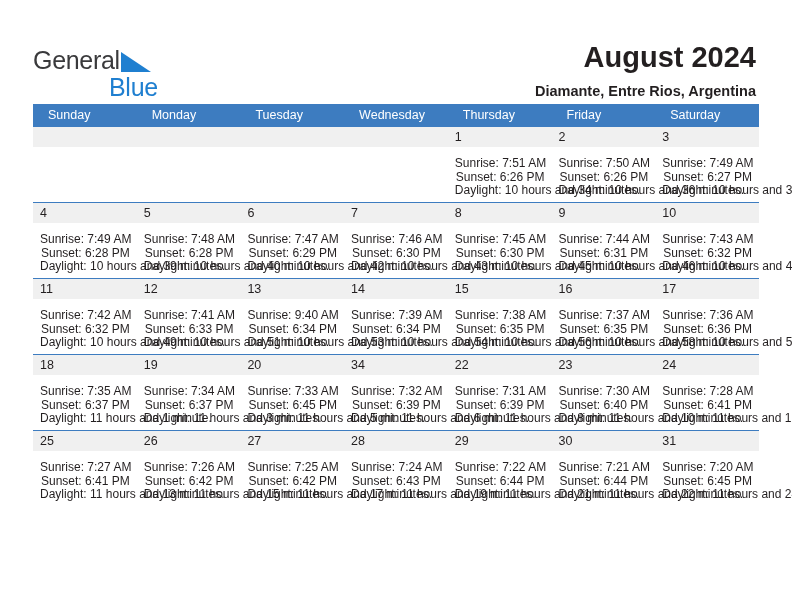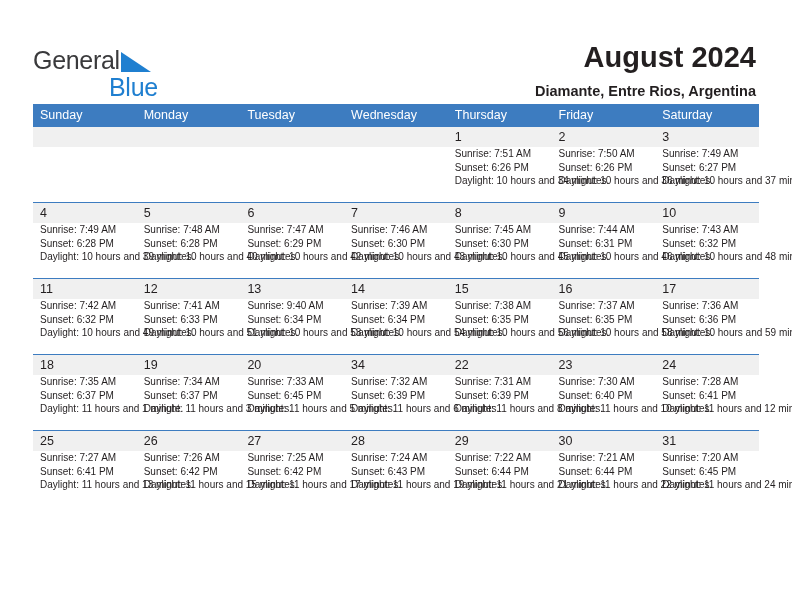--- a/index.html
+++ b/index.html
@@ -93,21 +93,21 @@
     width: 726px;
     border-collapse: collapse;
     table-layout: fixed;
   }
   .cal th {
     background: #3d7cc0;
     color: #ffffff;
     font-weight: normal;
     font-size: 12.5px;
     text-align: left;
-    padding: 4px 0 5px 7px;
+    padding: 4px 0 5px 15px;
     height: 13px;
     border: none;
   }
   .cal td {
     vertical-align: top;
     padding: 0;
     border: none;
     border-top: 1px solid #3d7cc0;
     height: 75px;
     background: #ffffff;
@@ -118,24 +118,25 @@
   .daynum {
     display: block;
     background: #f0f0f0;
     font-size: 12.5px;
     color: #231f20;
     padding: 3px 0 3px 7px;
     height: 14px;
     line-height: 14px;
   }
   .cell-body {
-    padding: 0 6px 0 7px;
-    font-size: 10px;
+    padding: 10px 6px 0 7px;
+    font-size: 12px;
     line-height: 13.6px;
     color: #231f20;
+    text-align: center;
   }
   .cell-body div {
     white-space: nowrap;
   }
   .daylight-wrap {
     white-space: normal;
   }
 </style>
 </head>
 <body>

